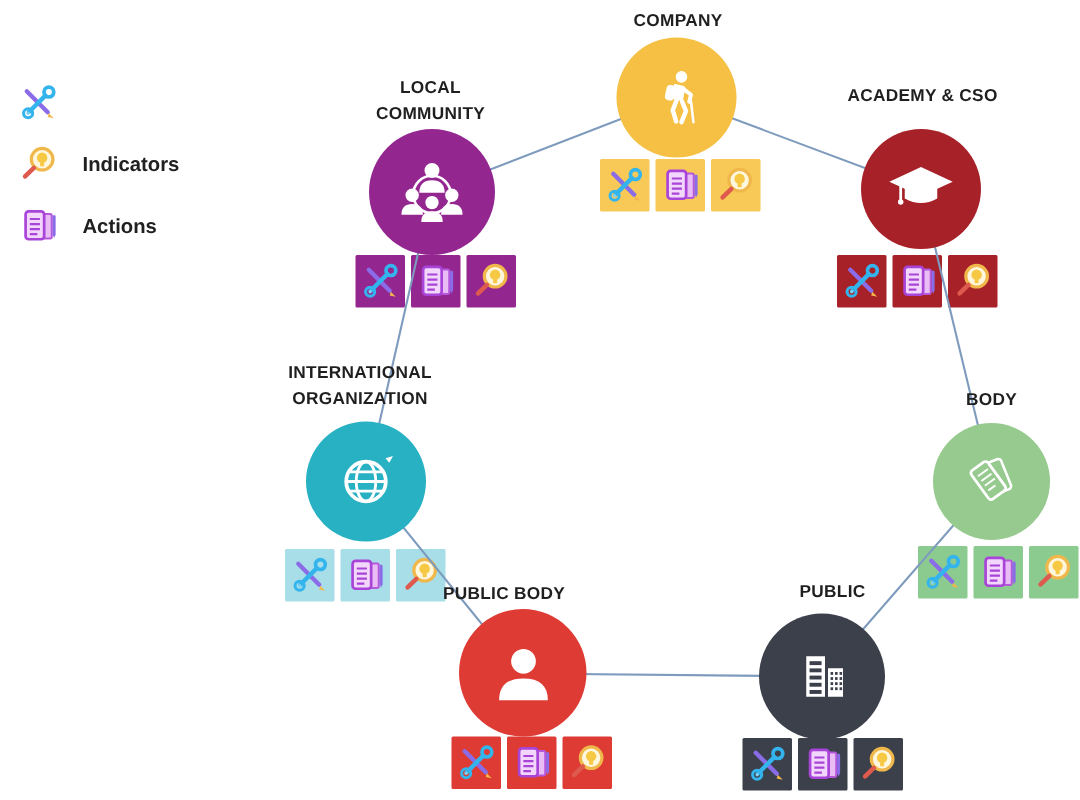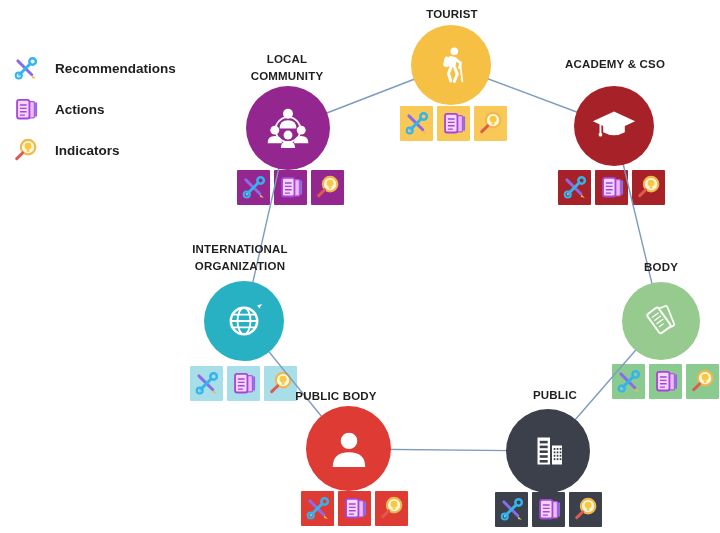--- a/index.html
+++ b/index.html
@@ -139,38 +139,37 @@
       <line x1="348" y1="449" x2="244" y2="321"></line>
       <line x1="244" y1="321" x2="288" y2="128"></line>
     </g>
   </svg>
 
   <div class="legend">
     <div class="legend-row">
       <svg class="legend-icon" viewBox="0 0 24 24">
           <use href="#sym-reco"></use>
         </svg>
-      <span class="legend-label">Recommendations</span>
+    </div>
+    <div class="legend-row">
+      <svg class="legend-icon" viewBox="0 0 24 24">
+          <use href="#sym-ind"></use>
+        </svg>
+      <span class="legend-label">Indicators</span>
     </div>
     <div class="legend-row">
       <svg class="legend-icon" viewBox="0 0 24 24">
           <use href="#sym-act"></use>
         </svg>
       <span class="legend-label">Actions</span>
     </div>
-    <div class="legend-row">
-      <svg class="legend-icon" viewBox="0 0 24 24">
-          <use href="#sym-ind"></use>
-        </svg>
-      <span class="legend-label">Indicators</span>
-    </div>
-  </div>
-
-  <div>
-    <div class="node-label" style="left:452px;top:6px;width:120px">TOURIST</div>
+  </div>
+
+  <div>
+    <div class="node-label" style="left:452px;top:6px;width:120px">COMPANY</div>
     <div class="node-circle" style="left: 411px; top: 25px; width: 80px; height: 80px; background-color: rgb(245, 192, 68);">
       <svg width="45" height="45" viewBox="0 0 48 48">
           <use href="#sym-hiker"></use>
         </svg>
     </div>
     <div class="badge-row" style="left:400px;top:106px">
       <span class="badge" style="background-color: rgb(248, 201, 87);">
           <svg class="bicon" viewBox="0 0 24 24">
             <use href="#sym-reco"></use>
           </svg>

